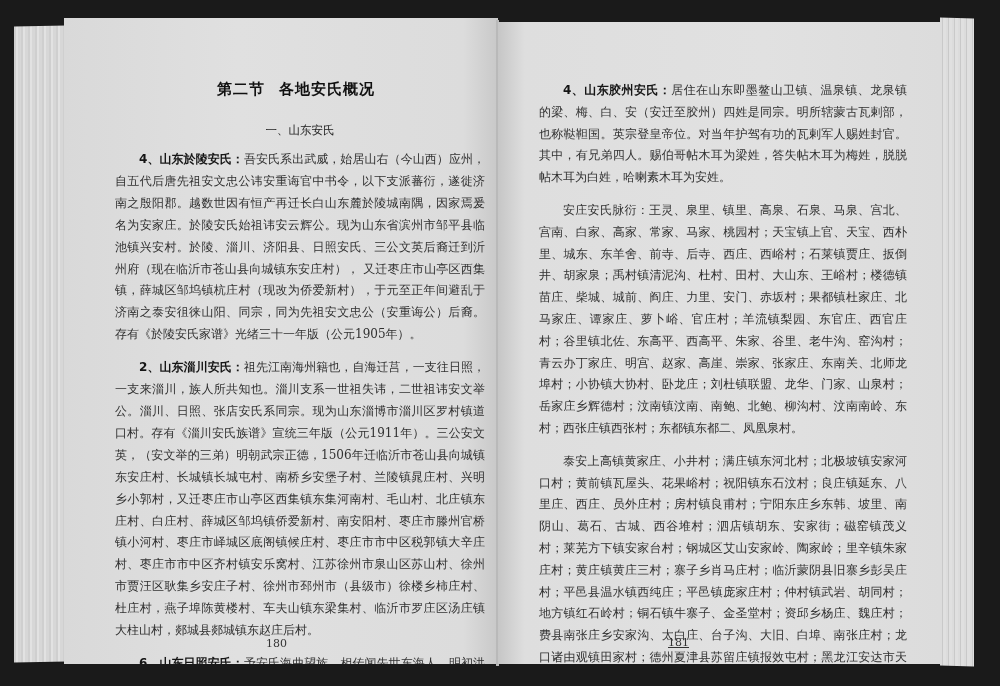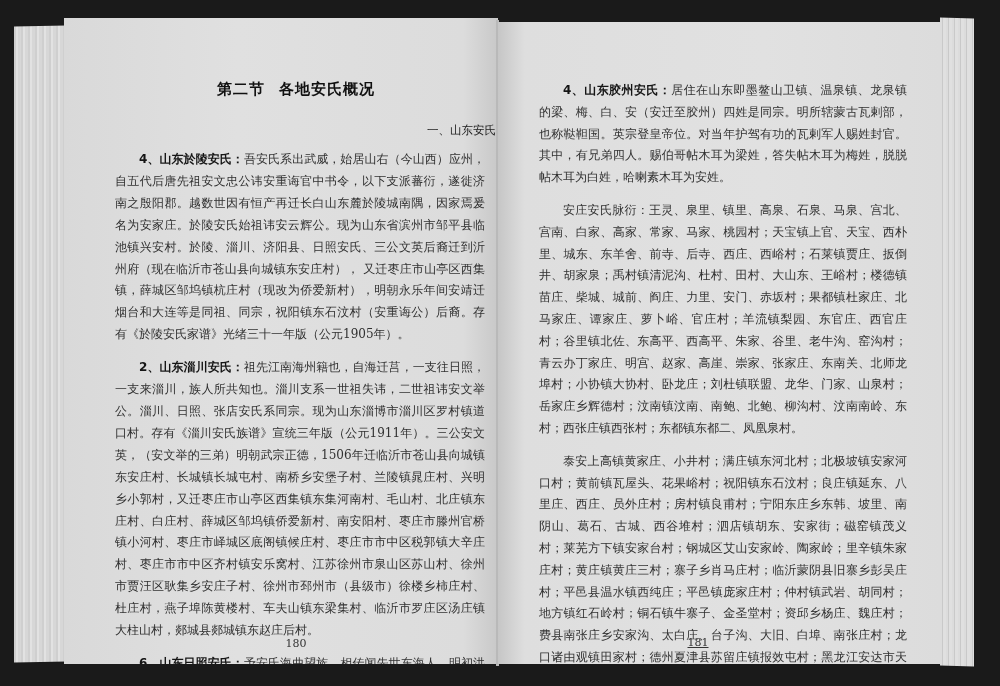--- a/index.html
+++ b/index.html
@@ -35,54 +35,54 @@
   .spine { position:absolute; left:496px; top:20px; width:3px; height:646px; background:#b9b9b9; }
   .inner { position:absolute; }
   .page-left .inner { left:40px; top:62px; width:392px; }
   .page-right .inner { left:30px; top:47px; width:390px; }
   .section-title {
     text-align:center; font-weight:bold; font-size:15px; letter-spacing:1px;
     margin-left:-8px; margin-bottom:24px; color:#111;
   }
   .section-title .sep { display:inline-block; width:14px; }
   .sub-title {
-    text-align:right; font-family:"DejaVu Sans","Liberation Sans",sans-serif;
+    text-align:center; font-family:"DejaVu Sans","Liberation Sans",sans-serif;
     font-size:11.5px; color:#222; margin-bottom:5px;
   }
   p.para {
     margin:11px; font-size:12px; line-height:21.6px; text-align:justify;
     text-indent:2em; color:#303030; word-break:break-all;
   }
   .page-left p.para { line-height:21.9px; }
   .page-right p.para { line-height:21.8px; }
   .para .head {
     font-family:"DejaVu Sans","Liberation Sans",sans-serif; font-weight:bold; color:#151515;
   }
   .page-num {
-    position:absolute; font-size:11px; color:#333; text-align:center; width:60px;
+    position:absolute; font-size:11px; color:#333; width:60px;
   }
   .page-left .page-num { left:202px; top:619px; }
   .page-right .page-num { left:170px; top:614px;text-decoration:underline; }
 </style>
 </head>
 <body>
 
 <div class="book">
   <div class="edge-left"></div>
   <div class="edge-right"></div>
 
   <div class="page page-left">
     <div class="inner">
       <div class="section-title">
         <span>第二节</span><span class="sep"></span><span>各地安氏概况</span>
       </div>
       <div class="sub-title">一、山东安氏</div>
 
       <p class="para">
-        <span class="head">4、山东於陵安氏：</span><span>吾安氏系出武威，始居山右（今山西）应州，自五代后唐先祖安文忠公讳安重诲官中书令，以下支派蕃衍，遂徙济南之殷阳郡。越数世因有恒产再迁长白山东麓於陵城南隅，因家焉爰名为安家庄。於陵安氏始祖讳安云辉公。现为山东省滨州市邹平县临池镇兴安村。於陵、淄川、济阳县、日照安氏、三公文英后裔迁到沂州府（现在临沂市苍山县向城镇东安庄村）， 又迁枣庄市山亭区西集镇，薛城区邹坞镇杭庄村（现改为侨爱新村），明朝永乐年间安靖迁烟台和大连等是同祖、同宗，祝阳镇东石汶村（安重诲公）后裔。存有《於陵安氏家谱》光绪三十一年版（公元1905年）。</span>
+        <span class="head">4、山东於陵安氏：</span><span>吾安氏系出武威，始居山右（今山西）应州，自五代后唐先祖安文忠公讳安重诲官中书令，以下支派蕃衍，遂徙济南之殷阳郡。越数世因有恒产再迁长白山东麓於陵城南隅，因家焉爰名为安家庄。於陵安氏始祖讳安云辉公。现为山东省滨州市邹平县临池镇兴安村。於陵、淄川、济阳县、日照安氏、三公文英后裔迁到沂州府（现在临沂市苍山县向城镇东安庄村）， 又迁枣庄市山亭区西集镇，薛城区邹坞镇杭庄村（现改为侨爱新村），于元至正年间避乱于济南之泰安徂徕山阳、同宗，同为先祖安文忠公（安重诲公）后裔。存有《於陵安氏家谱》光绪三十一年版（公元1905年）。</span>
       </p>
       <p class="para">
         <span class="head">2、山东淄川安氏：</span><span>祖先江南海州籍也，自海迁莒，一支往日照，一支来淄川，族人所共知也。淄川支系一世祖失讳，二世祖讳安文举公。淄川、日照、张店安氏系同宗。现为山东淄博市淄川区罗村镇道口村。存有《淄川安氏族谱》宣统三年版（公元1911年）。三公安文英，（安文举的三弟）明朝武宗正德，1506年迁临沂市苍山县向城镇东安庄村、长城镇长城屯村、南桥乡安堡子村、兰陵镇晁庄村、兴明乡小郭村，又迁枣庄市山亭区西集镇东集河南村、毛山村、北庄镇东庄村、白庄村、薛城区邹坞镇侨爱新村、南安阳村、枣庄市滕州官桥镇小河村、枣庄市峄城区底阁镇候庄村、枣庄市市中区税郭镇大辛庄村、枣庄市市中区齐村镇安乐窝村、江苏徐州市泉山区苏山村、徐州市贾汪区耿集乡安庄子村、徐州市邳州市（县级市）徐楼乡柿庄村、杜庄村，燕子埠陈黄楼村、车夫山镇东梁集村、临沂市罗庄区汤庄镇大柱山村，郯城县郯城镇东赵庄后村。</span>
       </p>
       <p class="para">
         <span class="head">6、山东日照安氏：</span><span>予安氏海曲望族，相传闻先世东海人，明初洪武二年（公元1369年）始祖安羲，配张氏携其二子来至山东南陲，其一（文诗公）往莒，其二，日照县二世祖讳文礼也。日照支系一世祖讳安羲公。现为山东省日照市东港区两城镇安家村。1948年随国军小部分迁至台湾，1978年居住在台湾的日照安氏达160多户。山东日照安宝铸宗亲去台湾探亲带回民国十九年（公元1930年）七修《日照安氏族谱》。</span>
       </p>
     </div>
     <div class="page-num">180</div>
   </div>

